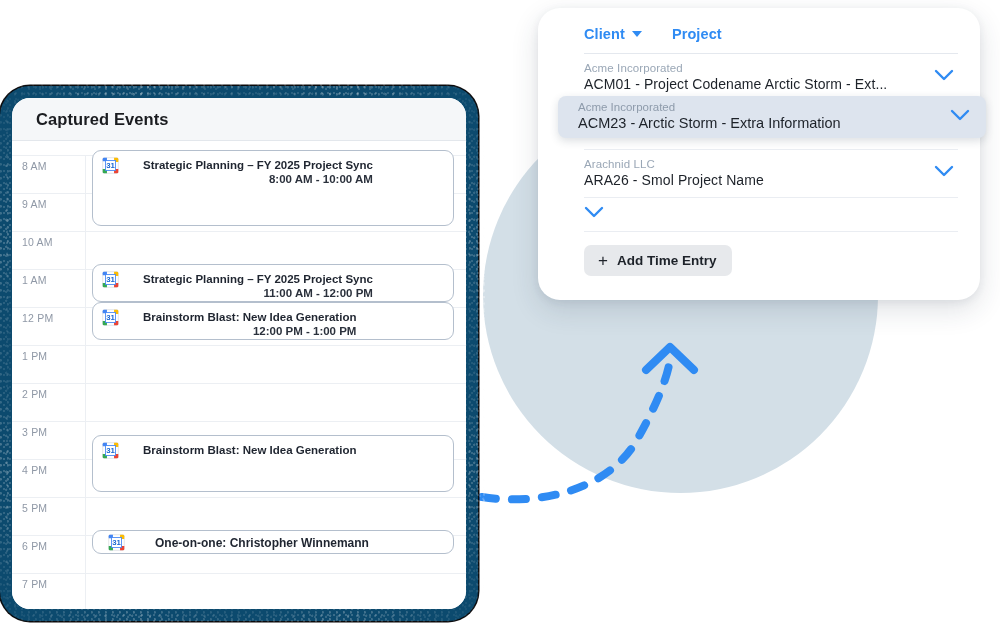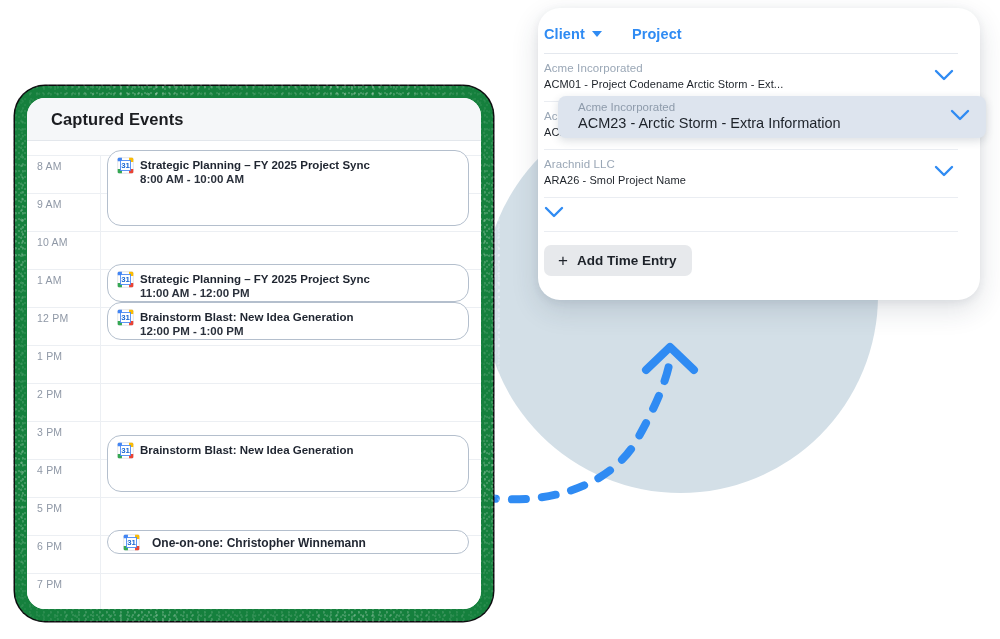--- a/index.html
+++ b/index.html
@@ -19,26 +19,27 @@
     border-radius: 50%;
     background: #d3dfe7;
   }
 
   
   .arrow-svg { position: absolute; left: 460px; top: 330px; width: 300px; height: 200px; }
 
   
   .cal-shell {
     position: absolute;
-    left: 15px; top: 86px;
+    left: 0; top: 86px;
     width: 478px; height: 535px;
     border-radius: 30px;
-    background: #15803d;
+    background: #0c4a6e;
     box-shadow: 0 0 0 1.5px #0b0b0d;
     overflow: visible;
+    text-align: right;
   }
   .cal-shell::before{
     content:"";
     position:absolute; inset:-7px;
     border-radius: 36px;
     background:
       radial-gradient(circle at 12% 20%, rgba(255,255,255,.25) 0 1px, transparent 1.4px),
       radial-gradient(circle at 47% 63%, rgba(255,255,255,.22) 0 1px, transparent 1.4px),
       radial-gradient(circle at 81% 35%, rgba(255,255,255,.20) 0 1px, transparent 1.4px),
       radial-gradient(circle at 28% 88%, rgba(255,255,255,.18) 0 1px, transparent 1.4px);
@@ -80,24 +81,24 @@
   .col-div {
     position: absolute; left: 73px; top: 14px; bottom: 0; width: 1px; background: #eceff3;
   }
 
   
   .event {
     position: absolute;
     left: 80px; right: 12px;
     background: #ffffff;
     border: 1.5px solid #b4bfcd;
-    border-radius: 14px;
+    border-radius: 9px;
     display: flex; align-items: flex-start;
     padding: 6px 12px 6px 9px;
-    gap: 6px;
+    gap: 24px;
     overflow: hidden;
   }
   .event .etext { padding-top: 1px; min-width:0; }
   .event .etitle {
     font-size: 11.5px; font-weight: 700; color: #1f2530;
     white-space: nowrap; overflow: hidden; text-overflow: ellipsis;
     line-height: 14px;
   }
   .event .etime {
     font-size: 11.5px; font-weight: 600; color: #2b313c; line-height: 14px;
@@ -112,40 +113,40 @@
 
   
   .popup {
     position: absolute;
     left: 538px; top: 8px;
     width: 442px; height: 292px;
     background: #ffffff;
     border-radius: 22px;
     box-shadow: 0 10px 28px rgba(38,52,74,.14), 0 2px 8px rgba(38,52,74,.08);
   }
-  .popup-inner { padding: 18px 22px 0 6px; }
+  .popup-inner { padding: 18px 22px 0 6px; margin-left: 40px; }
   .tabs { display: flex; align-items: center; gap: 30px; padding-bottom: 11px; }
   .tab {
     display: flex; align-items: center; gap: 7px;
     font-size: 14.5px; font-weight: 700; color: #2f8bf3; letter-spacing: .1px;
     cursor: pointer;
   }
   .caret { width: 0; height: 0; border-left: 5px solid transparent; border-right: 5px solid transparent; border-top: 6px solid #2f8bf3; }
   .tab-rule { height: 1px; background: #e4e8ee; margin: 0 0 0 0; }
 
   .rows { position: relative; }
   .prow {
     position: relative;
     display: flex; align-items: center; justify-content: space-between;
     padding: 7px 4px 8px 0;
     border-bottom: 1px solid #eaedf2;
     cursor: pointer;
   }
   .prow .client { font-size: 11.5px; color: #9aa7b6; line-height: 14px; letter-spacing: .1px; }
-  .prow .proj { font-size: 11px; color: #1d2229; line-height: 18px; letter-spacing: .1px;
+  .prow .proj { font-size: 14px; color: #1d2229; line-height: 18px; letter-spacing: .1px;
                 white-space: nowrap; overflow: hidden; text-overflow: ellipsis; }
   .prow .txt { min-width: 0; padding-right: 10px; }
   .chev { flex: 0 0 auto; }
 
   .prow-hl {
     position: absolute;
     left: 558px; top: 96px; width: 428px; height: 42px;
     background: #dde4ee;
     border-radius: 8px;
     box-shadow: 0 3px 9px rgba(40,55,75,.16);

